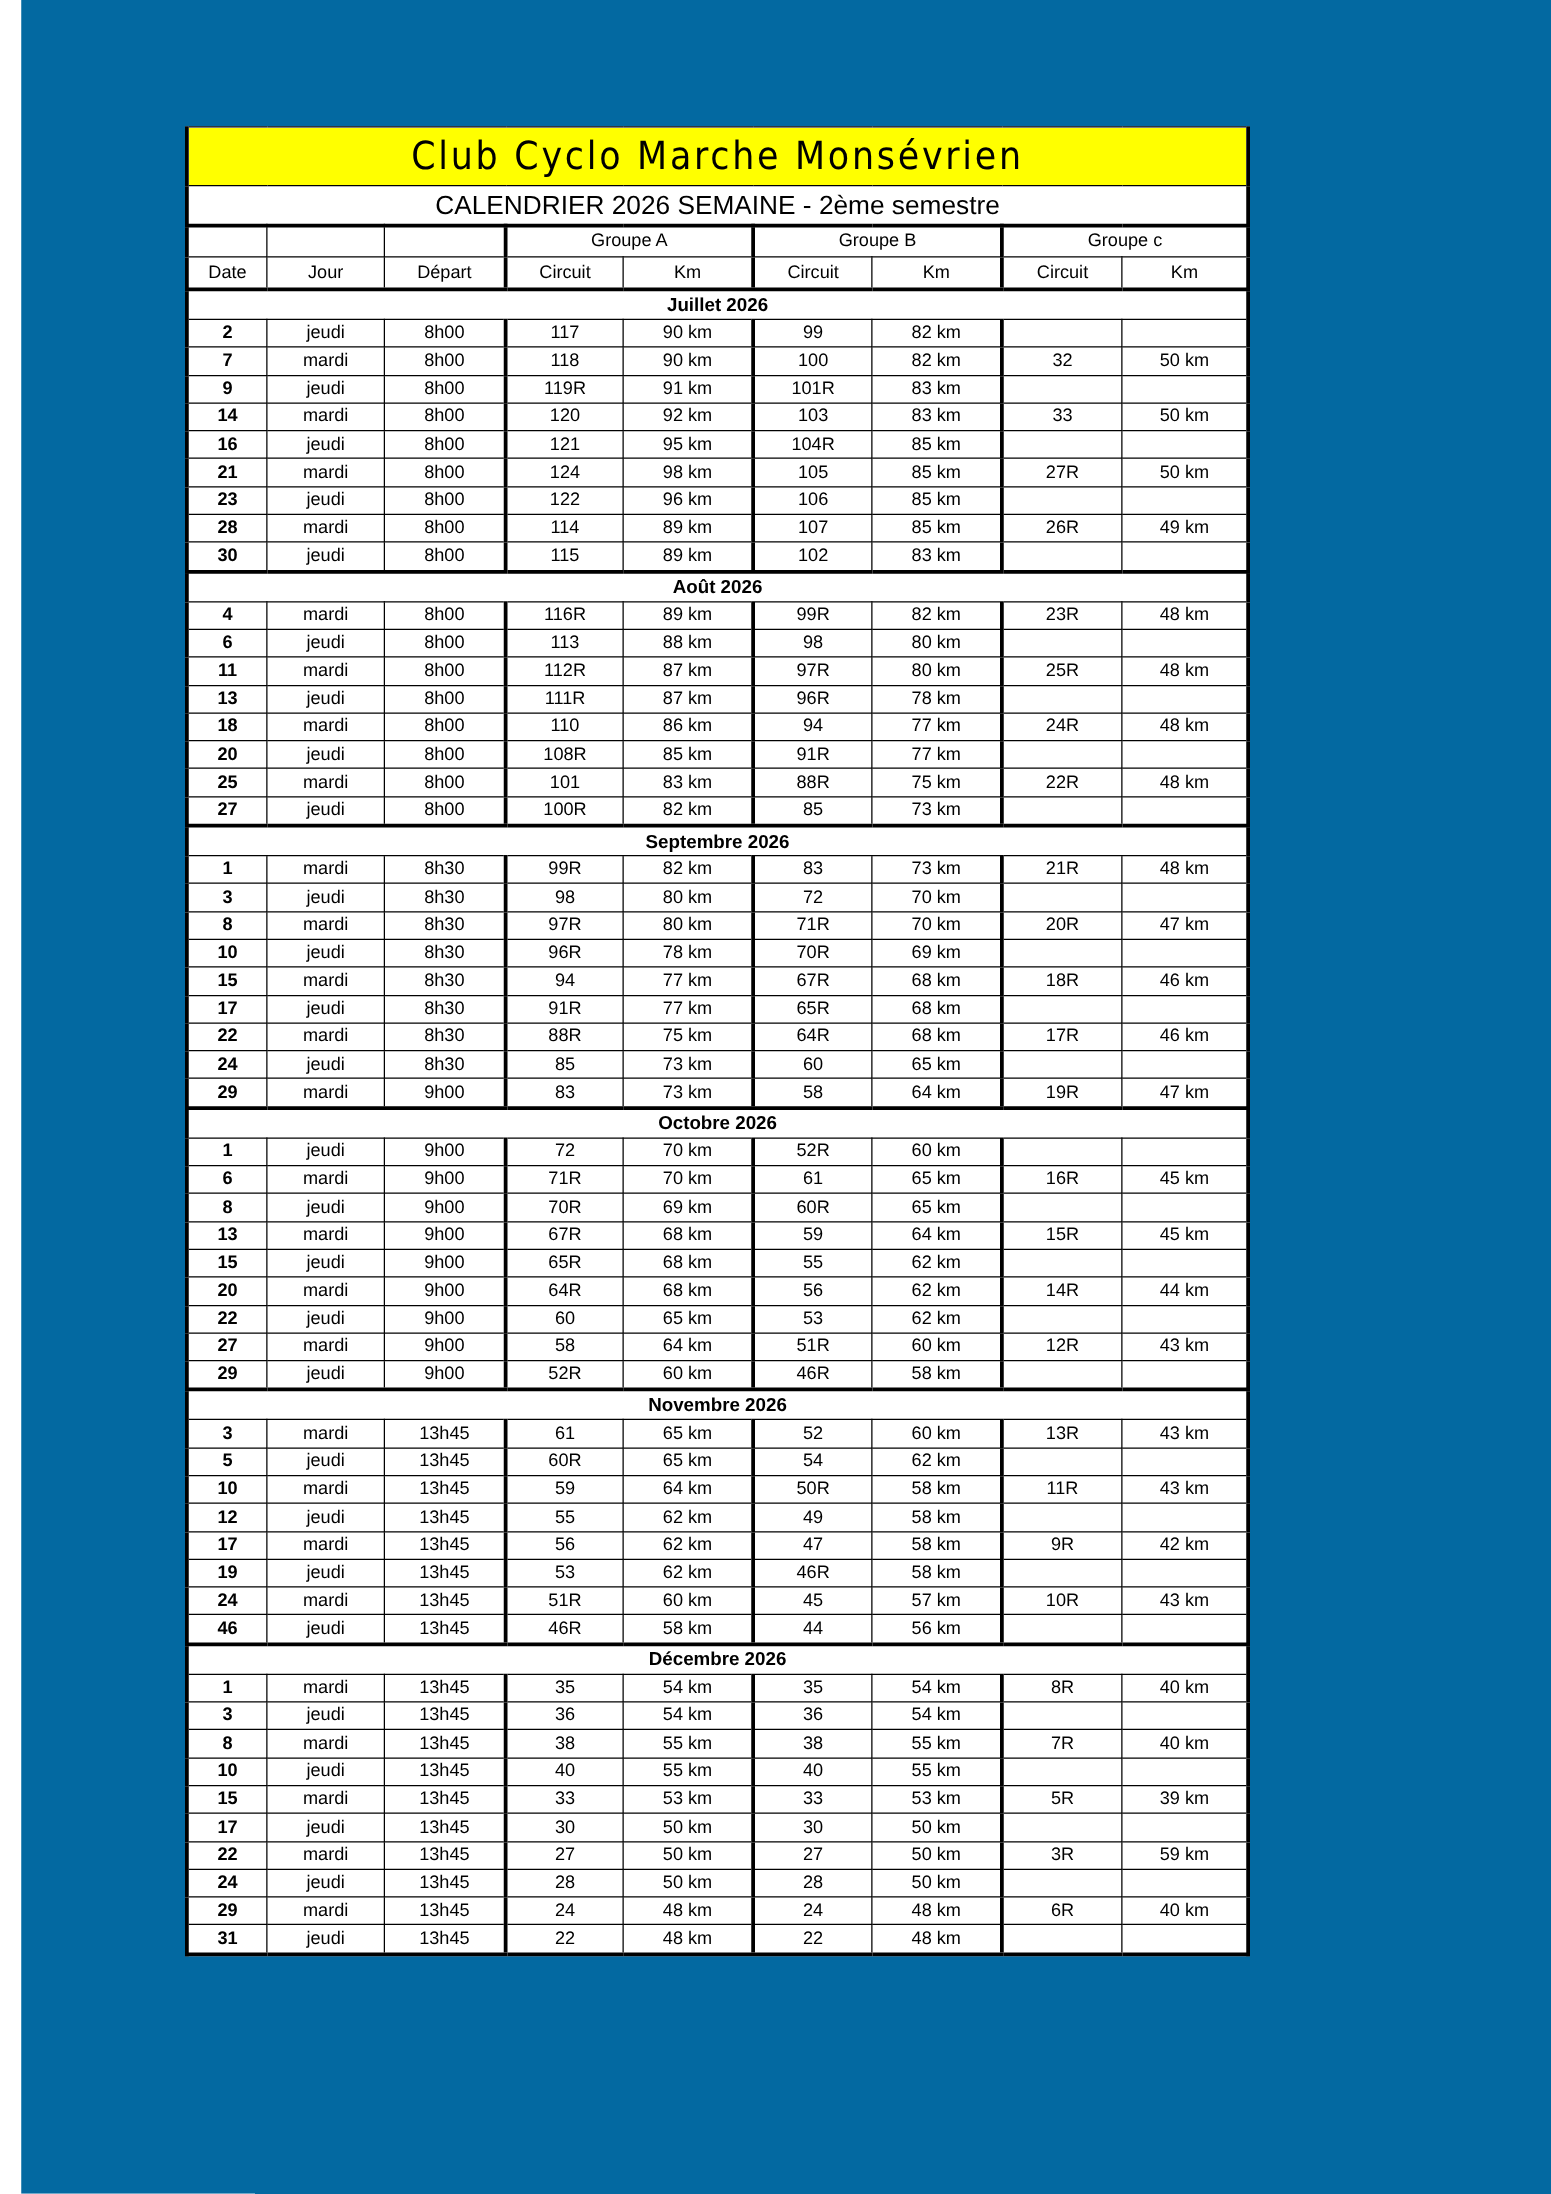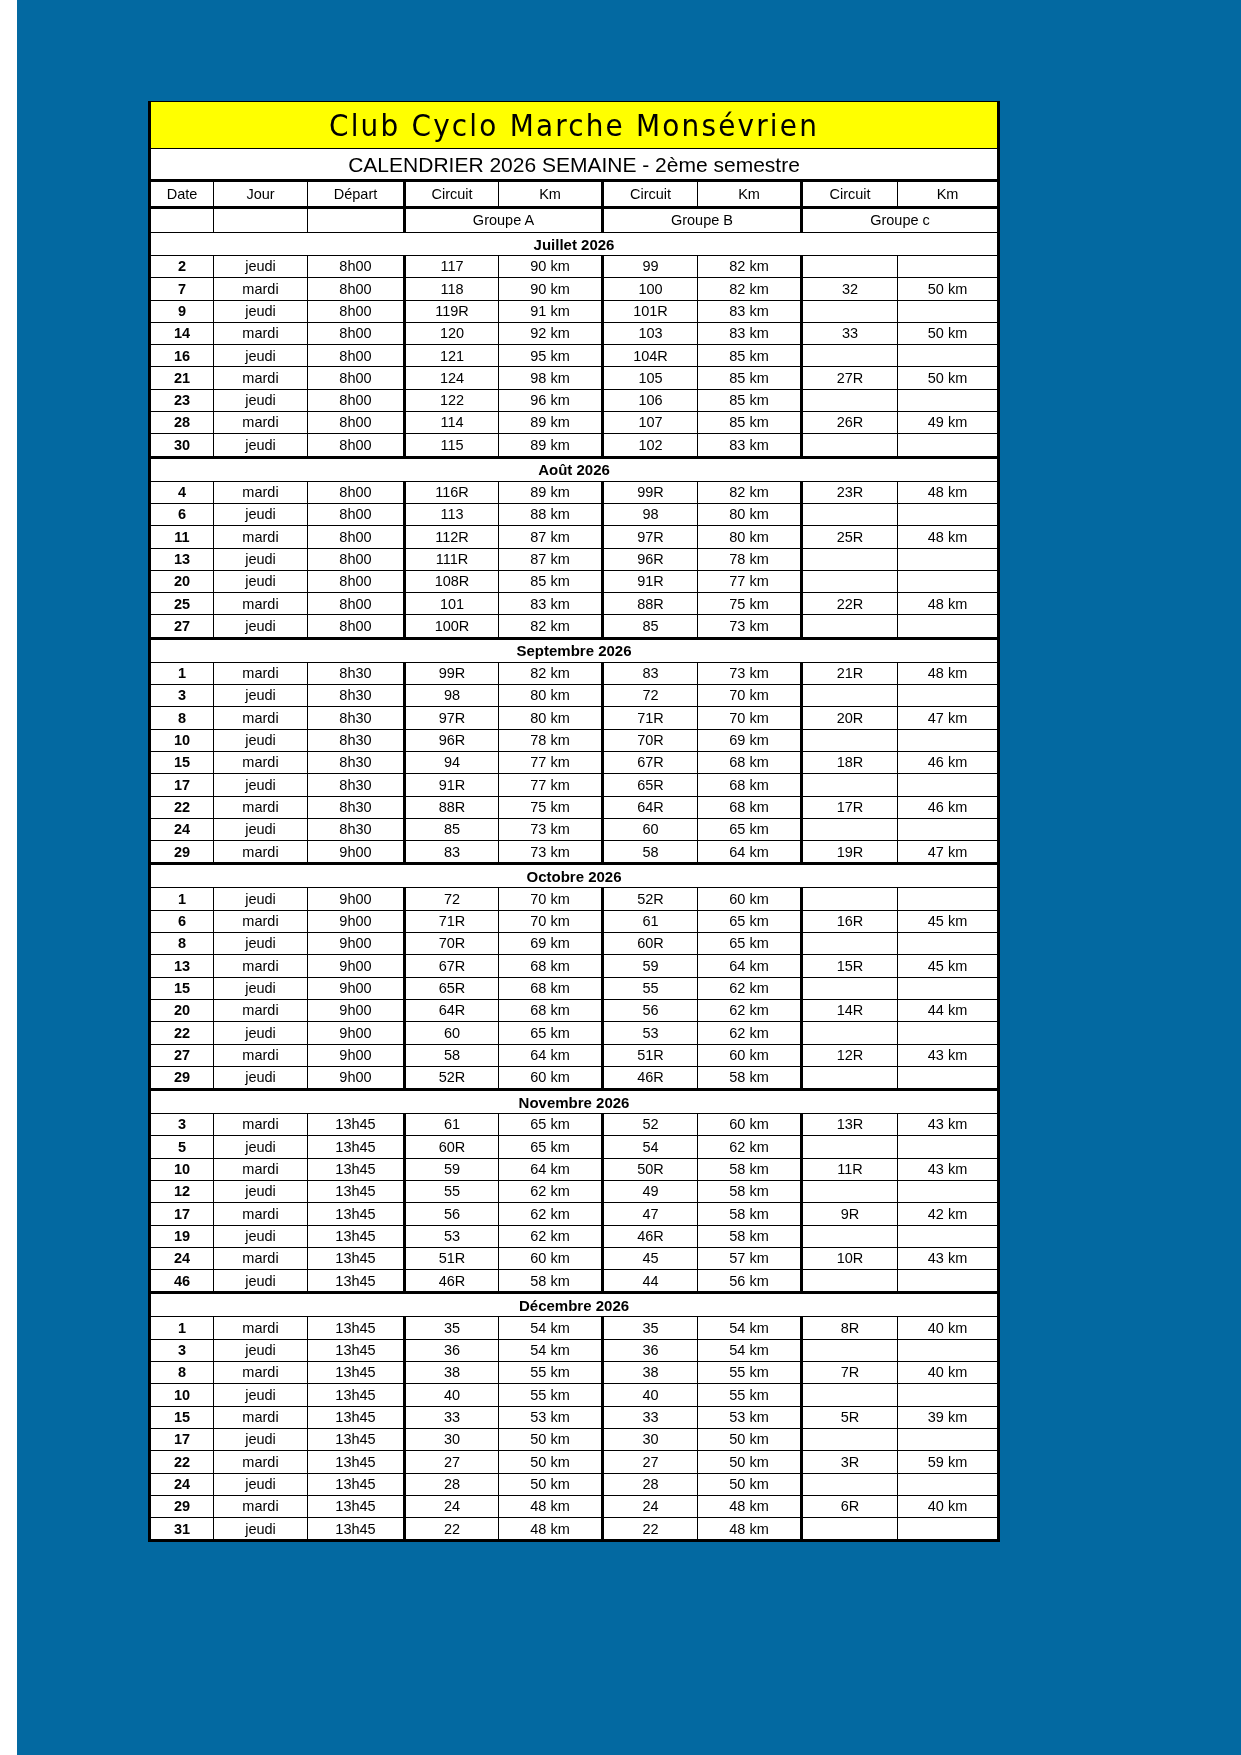--- a/index.html
+++ b/index.html
@@ -143,38 +143,38 @@
           <td class="title-cell frame-left frame-right" colspan="9">
             <span class="title-text">Club Cyclo Marche Monsévrien</span>
           </td>
         </tr>
         <tr>
           <td class="subtitle-cell frame-left frame-right" colspan="9">
             <span class="subtitle-text">CALENDRIER 2026 SEMAINE - 2ème semestre</span>
           </td>
         </tr>
         <tr>
+          <td class="grp-cell frame-left"></td>
+          <td class="grp-cell"></td>
+          <td class="grp-cell"></td>
+          <td class="grp-cell sep-left" colspan="2">Groupe A</td>
+          <td class="grp-cell sep-left" colspan="2">Groupe B</td>
+          <td class="grp-cell grp-c-cell sep-left frame-right" colspan="2">Groupe c</td>
+        </tr>
+        <tr>
           <td class="hdr-cell frame-left">Date</td>
           <td class="hdr-cell">Jour</td>
           <td class="hdr-cell">Départ</td>
           <td class="hdr-cell sep-left">Circuit</td>
           <td class="hdr-cell">Km</td>
           <td class="hdr-cell sep-left">Circuit</td>
           <td class="hdr-cell">Km</td>
           <td class="hdr-cell sep-left">Circuit</td>
           <td class="hdr-cell frame-right">Km</td>
         </tr>
-        <tr>
-          <td class="grp-cell frame-left"></td>
-          <td class="grp-cell"></td>
-          <td class="grp-cell"></td>
-          <td class="grp-cell sep-left" colspan="2">Groupe A</td>
-          <td class="grp-cell sep-left" colspan="2">Groupe B</td>
-          <td class="grp-cell grp-c-cell sep-left frame-right" colspan="2">Groupe c</td>
-        </tr>
       <tr class="month month-first">
             <td colspan="9" class="frame-left frame-right">Juillet 2026</td>
           </tr>
           <tr>
             <td class="c-date frame-left">2</td>
             <td>jeudi</td>
             <td>8h00</td>
             <td class="sep-left">117</td>
             <td>90 km</td>
             <td class="sep-left">99</td>
@@ -309,20 +309,31 @@
           <tr>
             <td class="c-date frame-left">13</td>
             <td>jeudi</td>
             <td>8h00</td>
             <td class="sep-left">111R</td>
             <td>87 km</td>
             <td class="sep-left">96R</td>
             <td>78 km</td>
             <td class="sep-left"></td>
             <td class="frame-right"></td>
+          </tr>
+          <tr>
+            <td class="c-date frame-left">18</td>
+            <td>mardi</td>
+            <td>8h00</td>
+            <td class="sep-left">110</td>
+            <td>86 km</td>
+            <td class="sep-left">94</td>
+            <td>77 km</td>
+            <td class="sep-left">24R</td>
+            <td class="frame-right">48 km</td>
           </tr>
           <tr>
             <td class="c-date frame-left">20</td>
             <td>jeudi</td>
             <td>8h00</td>
             <td class="sep-left">108R</td>
             <td>85 km</td>
             <td class="sep-left">91R</td>
             <td>77 km</td>
             <td class="sep-left"></td>

